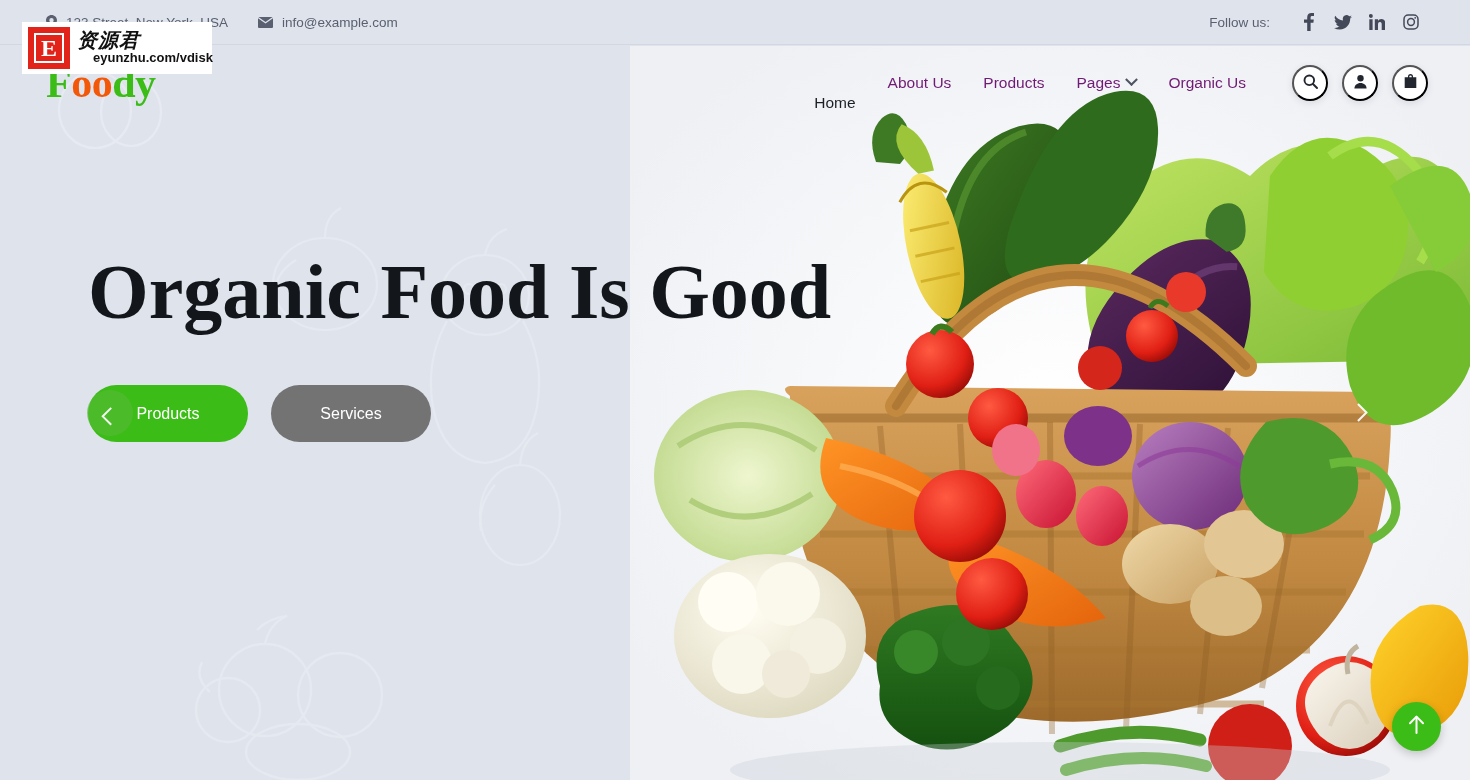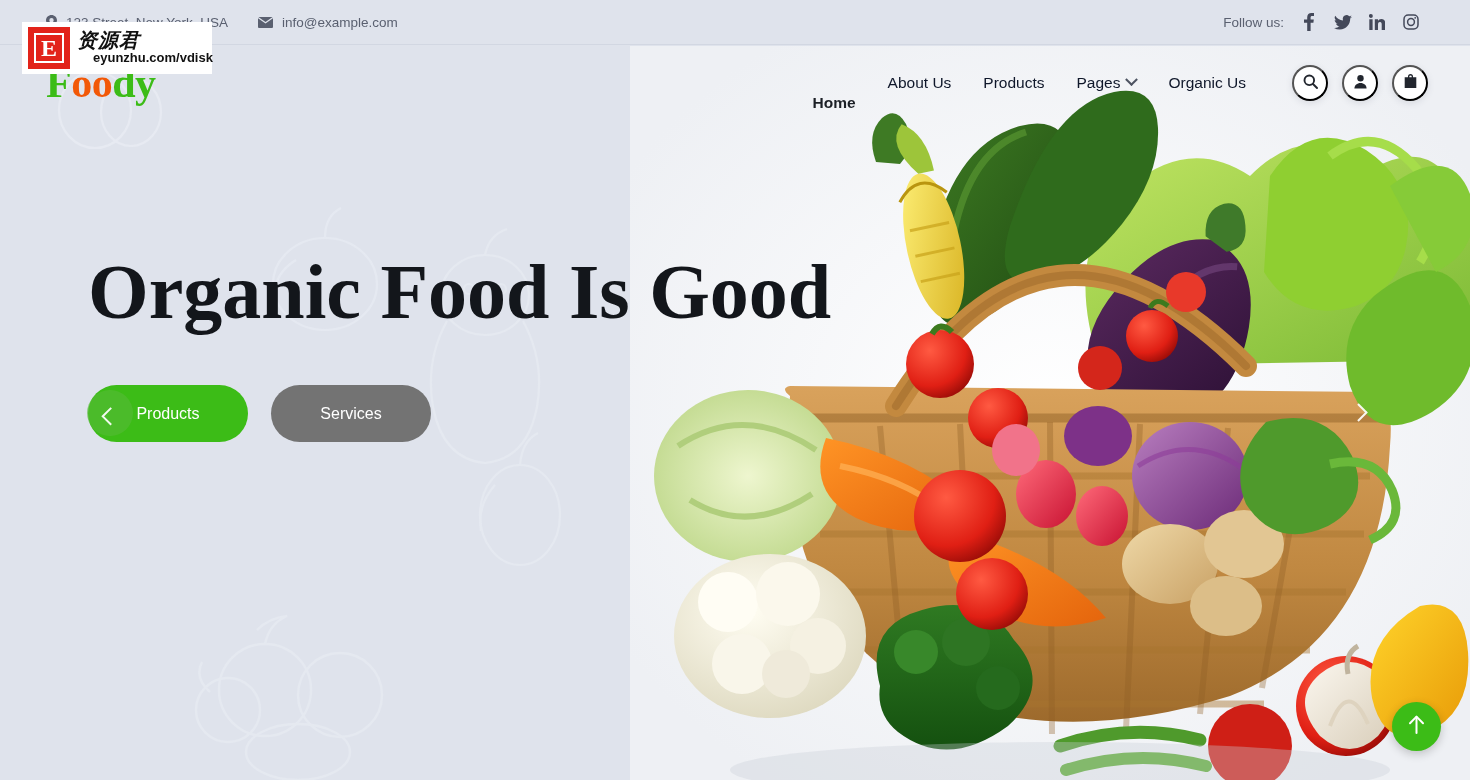--- a/index.html
+++ b/index.html
@@ -65,21 +65,21 @@
   }
   .topbar-left { display: flex; align-items: center; gap: 30px; }
   .topbar-item { display: flex; align-items: center; gap: 9px; white-space: nowrap; }
   .topbar-item .ti-icon { display: flex; align-items: center; color: #5a6070; }
   .topbar-right {
     margin-left: auto;
     display: flex;
     align-items: center;
     gap: 0px;
   }
-  .follow-label { font-size: 13.5px; color: #5a6070; margin-right: 8px; white-space: nowrap; }
+  .follow-label { font-size: 13.5px; color: #5a6070; margin-right: 22px; white-space: nowrap; }
   .social-link {
     width: 34px;
     display: flex;
     align-items: center;
     justify-content: center;
     color: #44495a;
   }
 
   
   .header {
@@ -107,28 +107,28 @@
   .brand .c-orange { color: #f25807; }
 
   .nav {
     margin-left: auto;
     display: flex;
     align-items: center;
     gap: 0;
   }
   .nav-item {
     font-size: 15.5px;
-    color: #0f172a;
+    color: #701a75;
     padding: 0 16px;
     display: flex;
     align-items: center;
     gap: 7px;
     white-space: nowrap;
   }
-  .nav-item.active { color: #1c2026; font-weight: 700; margin-top: 40px; }
+  .nav-item.active { color: #1c2026; font-weight: 400; margin-top: 40px; }
   .chevron {
     display: inline-block;
     width: 9px; height: 9px;
     border-right: 2px solid #4d5361;
     border-bottom: 2px solid #4d5361;
     transform: rotate(45deg) translate(-2px,-2px);
   }
 
   .header-actions {
     display: flex;

